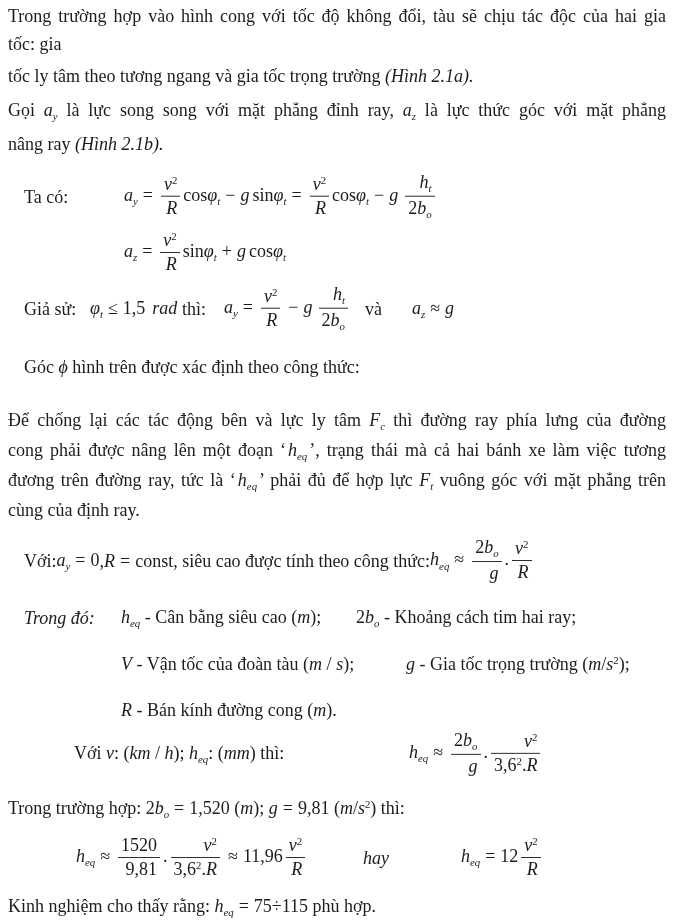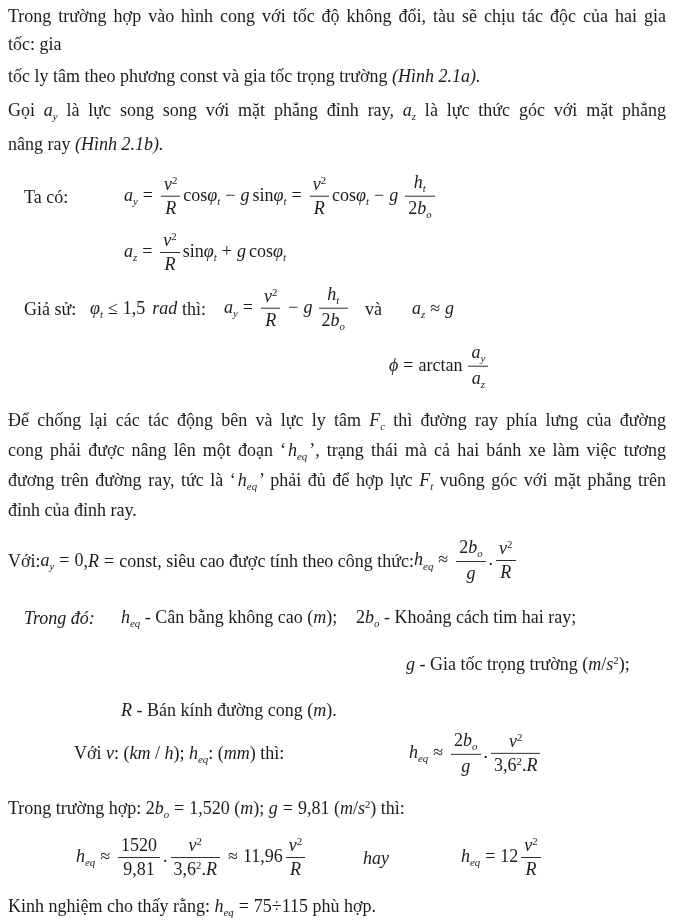--- a/index.html
+++ b/index.html
@@ -6,38 +6,38 @@
   body{
     width:680px;height:923px;position:relative;background:#ffffff;
     font-family:"Liberation Serif","DejaVu Serif",serif;
     font-size:18px;color:#1c1c1c;overflow:hidden;
   }
   .ln{position:absolute;left:8px;right:14px;line-height:25px;}
   .just{text-align:justify;text-align-last:justify;}
   .it{font-style:italic;}
   .row{position:absolute;left:16px;right:0;}
   .pos{position:absolute;top:50%;transform:translateY(-50%);white-space:nowrap;}
-  .rowflex{position:absolute;left:0;right:0;display:flex;align-items:center;padding-left:8px;}
+  .rowflex{position:absolute;left:0;right:0;display:flex;align-items:center;padding-left:24px;}
   .m{white-space:nowrap;}
   .mt-i{font-style:italic;}
   .mt-r{font-style:normal;}
   .mt-o{font-style:normal;margin:0 5px;}
   sub.mt-sub{font-size:0.60em;font-style:italic;vertical-align:-0.4em;}
   sup.mt-sup{font-size:0.60em;font-style:normal;vertical-align:0.55em;}
-  .frac{display:inline-block;vertical-align:middle;text-align:center;margin:0 3px;position:relative;top:-1px;}
+  .frac{display:inline-block;vertical-align:middle;text-align:right;margin:0 3px;position:relative;top:-1px;}
   .frac .num,.frac .den{display:block;line-height:1.25;padding:0 3px;}
   .frac .den{border-top:1.2px solid #2e2e2e;}
   .msp{display:inline-block;}
 </style>
 </head>
 <body>
 
 <div class="ln just" style="top:4px">Trong trường hợp vào hình cong với tốc độ không đổi, tàu sẽ chịu tác độc của hai gia</div>
 <div class="ln" style="top:32px">tốc: gia</div>
-<div class="ln" style="top:64px"><span>tốc ly tâm theo phương const và gia tốc trọng trường </span><span class="it">(Hình 2.1a).</span></div>
+<div class="ln" style="top:64px"><span>tốc ly tâm theo tương ngang và gia tốc trọng trường </span><span class="it">(Hình 2.1a).</span></div>
 
 <div class="ln just" style="top:98px"><span>Gọi </span><span class="m"><span class="mt-i">a</span><sub class="mt-sub">y</sub></span><span> là lực song song với mặt phẳng đỉnh ray, </span><span class="m"><span class="mt-i">a</span><sub class="mt-sub">z</sub></span><span> là lực thức góc với mặt phẳng</span></div>
 <div class="ln" style="top:132px"><span>nâng ray </span><span class="it">(Hình 2.1b).</span></div>
 
 <div class="row" style="top:168px;height:58px">
   <span class="pos" style="left:8px">Ta có:</span>
   <span class="pos m" style="left:108px"><span class="mt-i">a</span><sub class="mt-sub">y</sub><span class="mt-o">=</span><span class="frac"><span class="num"><span class="mt-i">v</span><sup class="mt-sup">2</sup></span><span class="den"><span class="mt-i">R</span></span></span><span class="mt-r">cos</span><span class="mt-i">φ</span><sub class="mt-sub">t</sub><span class="mt-o">−</span><span class="mt-i">g</span><span class="msp" style="padding-left: 3px;"></span><span class="mt-r">sin</span><span class="mt-i">φ</span><sub class="mt-sub">t</sub><span class="mt-o">=</span><span class="frac"><span class="num"><span class="mt-i">v</span><sup class="mt-sup">2</sup></span><span class="den"><span class="mt-i">R</span></span></span><span class="mt-r">cos</span><span class="mt-i">φ</span><sub class="mt-sub">t</sub><span class="mt-o">−</span><span class="mt-i">g</span><span class="msp" style="padding-left: 4px;"></span><span class="frac"><span class="num"><span class="mt-i">h</span><sub class="mt-sub">t</sub></span><span class="den"><span class="mt-r">2</span><span class="mt-i">b</span><sub class="mt-sub">o</sub></span></span></span>
 </div>
 
 <div class="row" style="top:226px;height:54px">
@@ -47,43 +47,44 @@
 <div class="row" style="top:282px;height:54px">
   <span class="pos" style="left:8px">Giả sử:</span>
   <span class="pos m" style="left:74px"><span class="mt-i">φ</span><sub class="mt-sub">t</sub><span class="mt-o">≤</span><span class="mt-r">1,5</span><span class="msp" style="padding-left: 7px;"></span><span class="mt-i">rad</span></span>
   <span class="pos" style="left:166px">thì:</span>
   <span class="pos m" style="left:208px"><span class="mt-i">a</span><sub class="mt-sub">y</sub><span class="mt-o">=</span><span class="frac"><span class="num"><span class="mt-i">v</span><sup class="mt-sup">2</sup></span><span class="den"><span class="mt-i">R</span></span></span><span class="mt-o">−</span><span class="mt-i">g</span><span class="msp" style="padding-left: 3px;"></span><span class="frac"><span class="num"><span class="mt-i">h</span><sub class="mt-sub">t</sub></span><span class="den"><span class="mt-r">2</span><span class="mt-i">b</span><sub class="mt-sub">o</sub></span></span></span>
   <span class="pos" style="left:349px">và</span>
   <span class="pos m" style="left:396px"><span class="mt-i">a</span><sub class="mt-sub">z</sub><span class="mt-o">≈</span><span class="mt-i">g</span></span>
 </div>
 
 <div class="row" style="top:340px;height:54px">
-  <span class="pos m" style="left:373px"><span class="mt-i">ϕ</span><span class="mt-o">=</span><span class="mt-r">arctan</span><span class="msp" style="padding-left: 3px;"></span><span class="frac"><span class="num"><span class="mt-i">a</span><sub class="mt-sub">y</sub></span><span class="den"><span class="mt-i">a</span><sub class="mt-sub">z</sub></span></span></span>
+  <span class="pos" style="left:8px"><span>Góc </span><span class="m"><span class="mt-i">ϕ</span></span><span> hình trên được xác định theo công thức: </span></span>
 </div>
 
 <div class="ln just" style="top:408px"><span>Để chống lại các tác động bên và lực ly tâm </span><span class="m"><span class="mt-i">F</span><sub class="mt-sub">c</sub></span><span> thì đường ray phía lưng của đường</span></div>
 <div class="ln just" style="top:438px"><span>cong phải được nâng lên một đoạn </span><span class="m"><span class="mt-r">‘</span><span class="msp" style="padding-left: 2px;"></span><span class="mt-i">h</span><sub class="mt-sub">eq</sub><span class="msp" style="padding-left: 2px;"></span><span class="mt-r">’</span></span><span>, trạng thái mà cả hai bánh xe làm việc tương</span></div>
 <div class="ln just" style="top:468px"><span>đương trên đường ray, tức là </span><span class="m"><span class="mt-r">‘</span><span class="msp" style="padding-left: 2px;"></span><span class="mt-i">h</span><sub class="mt-sub">eq</sub><span class="msp" style="padding-left: 2px;"></span><span class="mt-r">’</span></span><span> phải đủ để hợp lực </span><span class="m"><span class="mt-i">F</span><sub class="mt-sub">t</sub></span><span> vuông góc với mặt phẳng trên</span></div>
-<div class="ln" style="top:498px">đỉnh của đỉnh ray.</div>
+<div class="ln" style="top:498px">cùng của định ray.</div>
 
 <div class="rowflex" style="top:532px;height:58px">
   <span>Với: </span>
   <span class="m"><span class="mt-i">a</span><sub class="mt-sub">y</sub><span class="mt-o">=</span><span class="mt-r">0</span></span>
   <span>, </span>
   <span class="m"><span class="mt-i">R</span><span class="mt-o">=</span><span class="mt-r">const</span></span>
   <span>, siêu cao được tính theo công thức: </span>
   <span class="m"><span class="mt-i">h</span><sub class="mt-sub">eq</sub><span class="mt-o">≈</span><span class="frac"><span class="num"><span class="mt-r">2</span><span class="mt-i">b</span><sub class="mt-sub">o</sub></span><span class="den"><span class="mt-i">g</span></span></span><span class="mt-r">.</span><span class="frac"><span class="num"><span class="mt-i">v</span><sup class="mt-sup">2</sup></span><span class="den"><span class="mt-i">R</span></span></span></span>
 </div>
 
 <div class="row" style="top:600px;height:36px">
   <span class="pos it" style="left:8px">Trong đó:</span>
-  <span class="pos" style="left:105px"><span class="m"><span class="mt-i">h</span><sub class="mt-sub">eq</sub></span><span> - Cân bằng không cao </span><span class="m"><span class="mt-r">(</span><span class="mt-i">m</span><span class="mt-r">)</span></span><span>;</span></span>
+  <span class="pos" style="left:105px"><span class="m"><span class="mt-i">h</span><sub class="mt-sub">eq</sub></span><span> - Cân bằng siêu cao </span><span class="m"><span class="mt-r">(</span><span class="mt-i">m</span><span class="mt-r">)</span></span><span>;</span></span>
   <span class="pos" style="left:340px"><span class="m"><span class="mt-r">2</span><span class="mt-i">b</span><sub class="mt-sub">o</sub></span><span> - Khoảng cách tim hai ray;</span></span>
 </div>
 <div class="row" style="top:646px;height:36px">
+  <span class="pos" style="left:105px"><span class="m"><span class="mt-i">V</span></span><span> - Vận tốc của đoàn tàu </span><span class="m"><span class="mt-r">(</span><span class="mt-i">m</span><span class="mt-r"> / </span><span class="mt-i">s</span><span class="mt-r">)</span></span><span>;</span></span>
   <span class="pos" style="left:390px"><span class="m"><span class="mt-i">g</span></span><span> - Gia tốc trọng trường </span><span class="m"><span class="mt-r">(</span><span class="mt-i">m</span><span class="mt-r">/</span><span class="mt-i">s</span><sup class="mt-sup">2</sup><span class="mt-r">)</span></span><span>;</span></span>
 </div>
 <div class="row" style="top:692px;height:36px">
   <span class="pos" style="left:105px"><span class="m"><span class="mt-i">R</span></span><span> - Bán kính đường cong </span><span class="m"><span class="mt-r">(</span><span class="mt-i">m</span><span class="mt-r">)</span></span><span>.</span></span>
 </div>
 
 <div class="row" style="top:726px;height:56px">
   <span class="pos" style="left:58px"><span>Với </span><span class="m"><span class="mt-i">v</span></span><span>: </span><span class="m"><span class="mt-r">(</span><span class="mt-i">km</span><span class="mt-r"> / </span><span class="mt-i">h</span><span class="mt-r">)</span></span><span>; </span><span class="m"><span class="mt-i">h</span><sub class="mt-sub">eq</sub></span><span>: </span><span class="m"><span class="mt-r">(</span><span class="mt-i">mm</span><span class="mt-r">)</span></span><span> thì:</span></span>
   <span class="pos m" style="left:393px"><span class="mt-i">h</span><sub class="mt-sub">eq</sub><span class="mt-o">≈</span><span class="frac"><span class="num"><span class="mt-r">2</span><span class="mt-i">b</span><sub class="mt-sub">o</sub></span><span class="den"><span class="mt-i">g</span></span></span><span class="mt-r">.</span><span class="frac"><span class="num"><span class="mt-i">v</span><sup class="mt-sup">2</sup></span><span class="den"><span class="mt-r">3,6</span><sup class="mt-sup">2</sup><span class="mt-r">.</span><span class="mt-i">R</span></span></span></span>
 </div>

